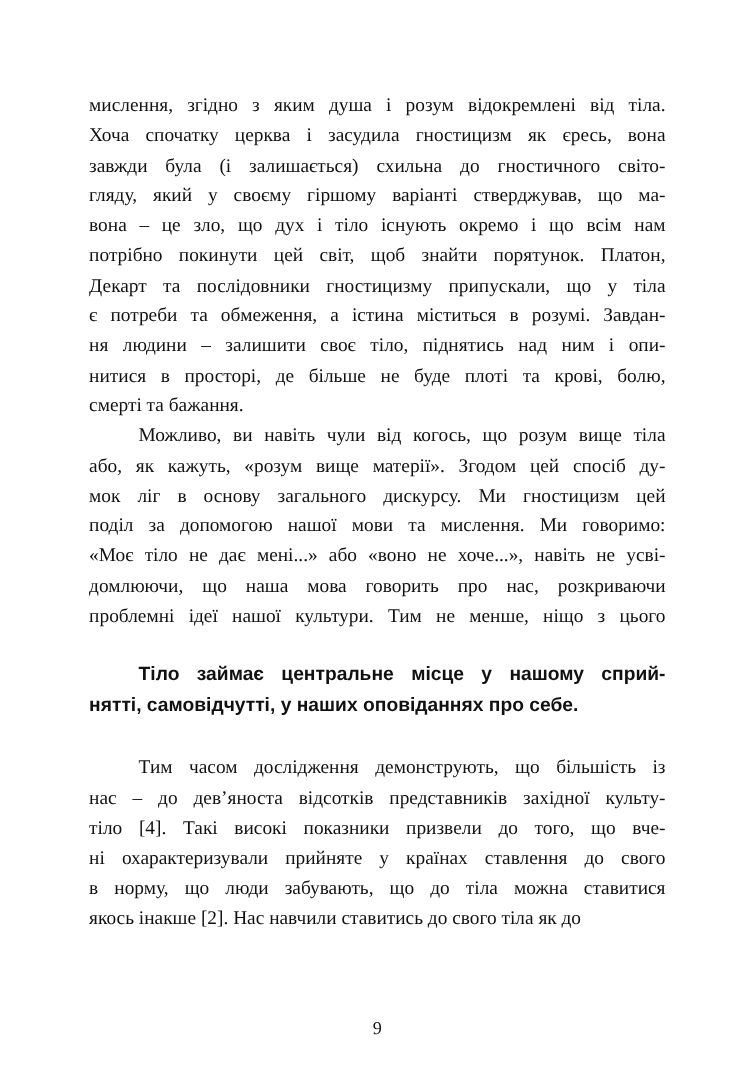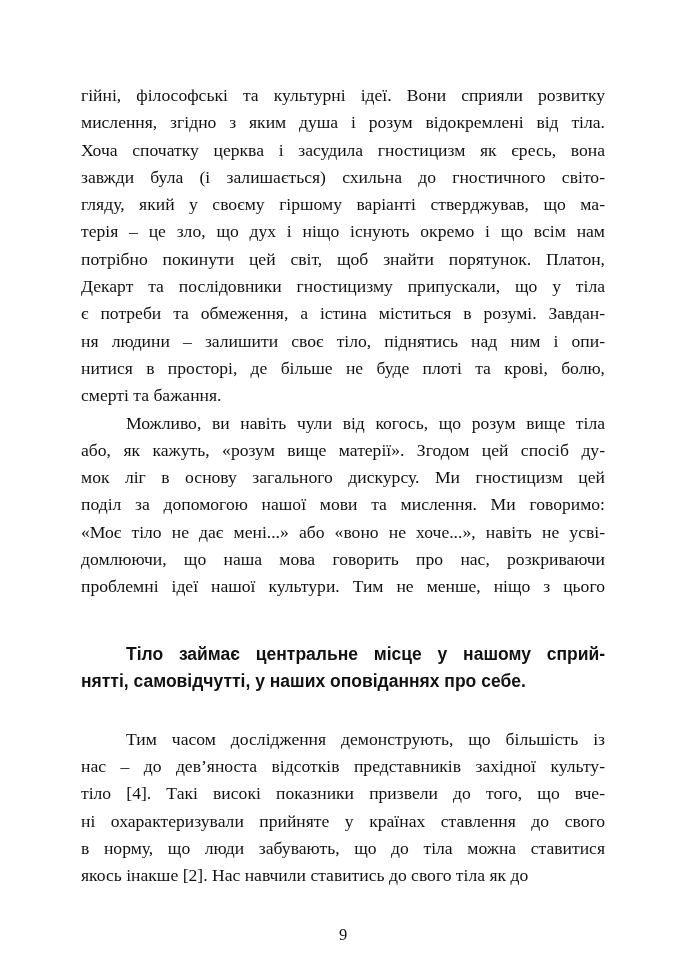--- a/index.html
+++ b/index.html
@@ -19,21 +19,21 @@
   .text-block {
     position: absolute;
     left: 81px;
     top: 82px;
     width: 524px;
   }
   .paragraph {
     margin: 0;
   }
   .paragraph.emphasis {
-    margin-top: 40px;
+    margin-top: 26px;
     margin-bottom: 30px;
     font-family: "Liberation Sans", sans-serif;
     font-weight: bold;
     font-size: 17.5px;
   }
   .line {
     font-size: 17.6px;
     line-height: 27.3px;
     text-align: justify;
     text-align-last: justify;
@@ -58,26 +58,25 @@
     font-size: 16.5px;
     color: #111111;
   }
 </style>
 </head>
 <body>
 
 <div class="page">
   <div class="text-block" id="body-block">
       <div class="paragraph body">
-        <div class="line">гійні, філософські та культурні ідеї. Вони сприяли розвитку</div>
         <div class="line">мислення, згідно з яким душа і розум відокремлені від тіла.</div>
         <div class="line">Хоча спочатку церква і засудила гностицизм як єресь, вона</div>
         <div class="line">завжди була (і залишається) схильна до гностичного світо-</div>
         <div class="line">гляду, який у своєму гіршому варіанті стверджував, що ма-</div>
-        <div class="line">терія – це зло, що дух і ніщо існують окремо і що всім нам</div>
+        <div class="line">вона – це зло, що дух і тіло існують окремо і що всім нам</div>
         <div class="line">потрібно покинути цей світ, щоб знайти порятунок. Платон,</div>
         <div class="line">Декарт та послідовники гностицизму припускали, що у тіла</div>
         <div class="line">є потреби та обмеження, а істина міститься в розумі. Завдан-</div>
         <div class="line">ня людини – залишити своє тіло, піднятись над ним і опи-</div>
         <div class="line">нитися в просторі, де більше не буде плоті та крові, болю,</div>
         <div class="line last">смерті та бажання.</div>
       </div>
       <div class="paragraph body">
         <div class="line indent">Можливо, ви навіть чули від когось, що розум вище тіла</div>
         <div class="line">або, як кажуть, «розум вище матерії». Згодом цей спосіб ду-</div>

